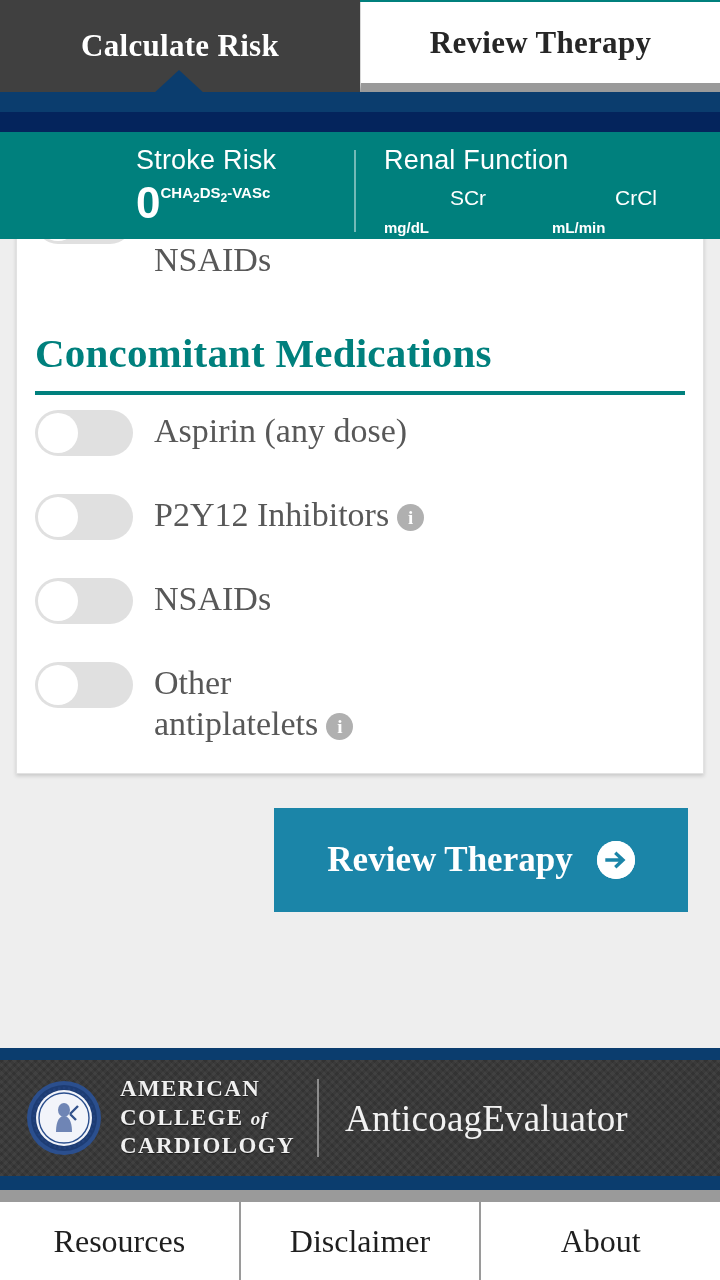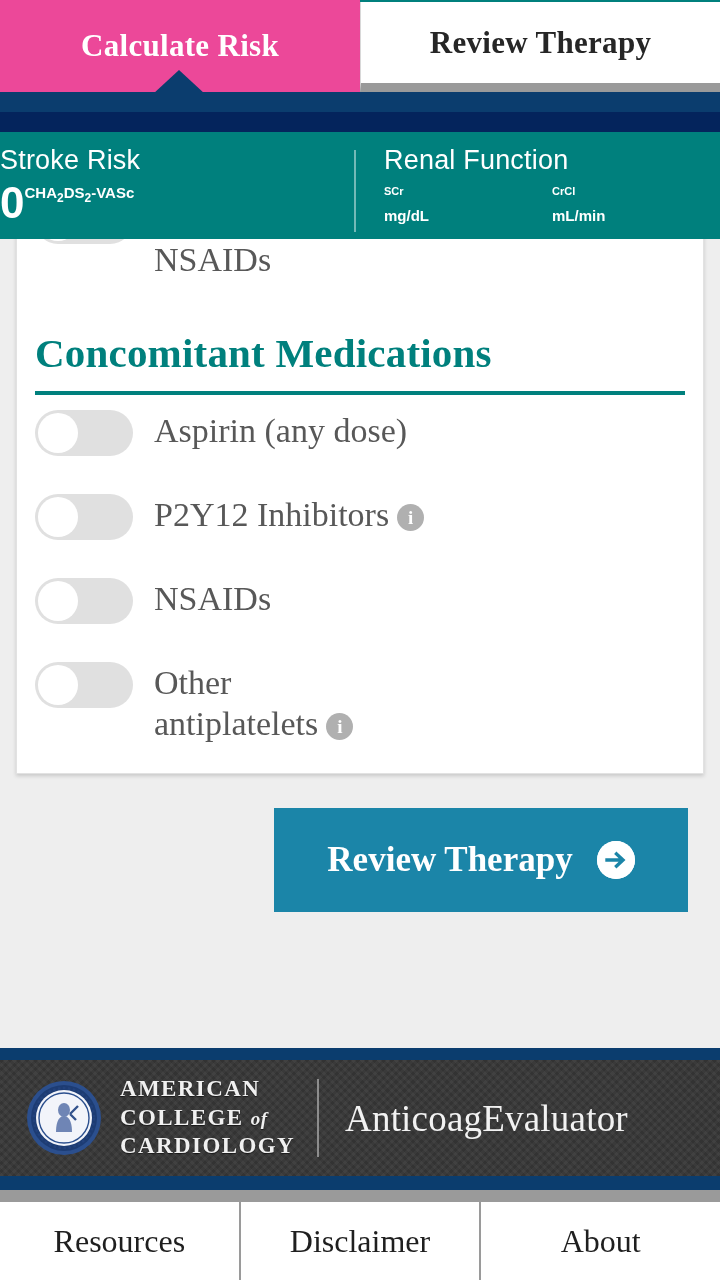--- a/index.html
+++ b/index.html
@@ -14,21 +14,21 @@
   
   .tabbar { height:92px; display:flex; background:#00807d; flex:0 0 auto; position:relative; }
   .tab {
     flex:1 1 50%;
     display:flex; align-items:center; justify-content:center;
     font-family:"Liberation Serif", serif;
     font-weight:bold;
     font-size:31px;
     letter-spacing:.3px;
   }
-  .tab.active { background:#ec4899; color:#ffffff; }
+  .tab.active { background:#404040; color:#ffffff; }
   .tab.inactive {
     background:#ffffff; color:#262626;
     border-bottom:9px solid #9a9a9a;
     border-left:1px solid #d8d8d8;
     margin-top:2px;
   }
   .tabpointer {
     position:absolute;
     left:179px; top:70px;
     width:0; height:0;
@@ -44,21 +44,21 @@
   
   .summary {
     background:#00807d; color:#ffffff;
     flex:0 0 auto;
     height:107px;
     display:flex; align-items:flex-start;
     padding:14px 0 0 0;
     position:relative;
   }
   .sum-col { display:flex; flex-direction:column; }
-  .sum-col.stroke { width:383px; }
+  .sum-col.stroke { width:383px; padding-left:136px; }
   .sum-divider { width:2px; background:rgba(255,255,255,.45); height:82px; margin-top:4px; }
   .sum-col.renal { padding-left:28px; flex:1; }
   .sum-title {
     font-family:"Liberation Sans", sans-serif;
     font-size:27px; font-weight:400; line-height:1.05;
     letter-spacing:.2px;
   }
   .score-row { display:flex; align-items:flex-start; margin-top:9px; }
   .score-num {
     font-family:"Liberation Sans", sans-serif;
@@ -71,21 +71,21 @@
   }
   .score-scale sub { font-size:12px; }
   .score-risk {
     font-family:"Liberation Sans", sans-serif;
     font-size:15px; font-weight:400; line-height:1.15;
   }
   .renal-grid { display:flex; margin-top:11px; }
   .renal-item { width:168px; display:flex; flex-direction:column; }
   .renal-lbl {
     font-family:"Liberation Sans", sans-serif;
-    font-size:11px; font-weight:bold; line-height:1.2;
+    font-size:21px; font-weight:normal; line-height:1.2;text-align:center;
   }
   .renal-unit {
     font-family:"Liberation Sans", sans-serif;
     font-size:15px; font-weight:bold; line-height:1.2; margin-top:8px;
   }
 
   
   .content { flex:1 1 auto; background:#eeeeee; padding:0 16px; overflow:hidden; position:relative; }
   .card {
     background:#ffffff;

